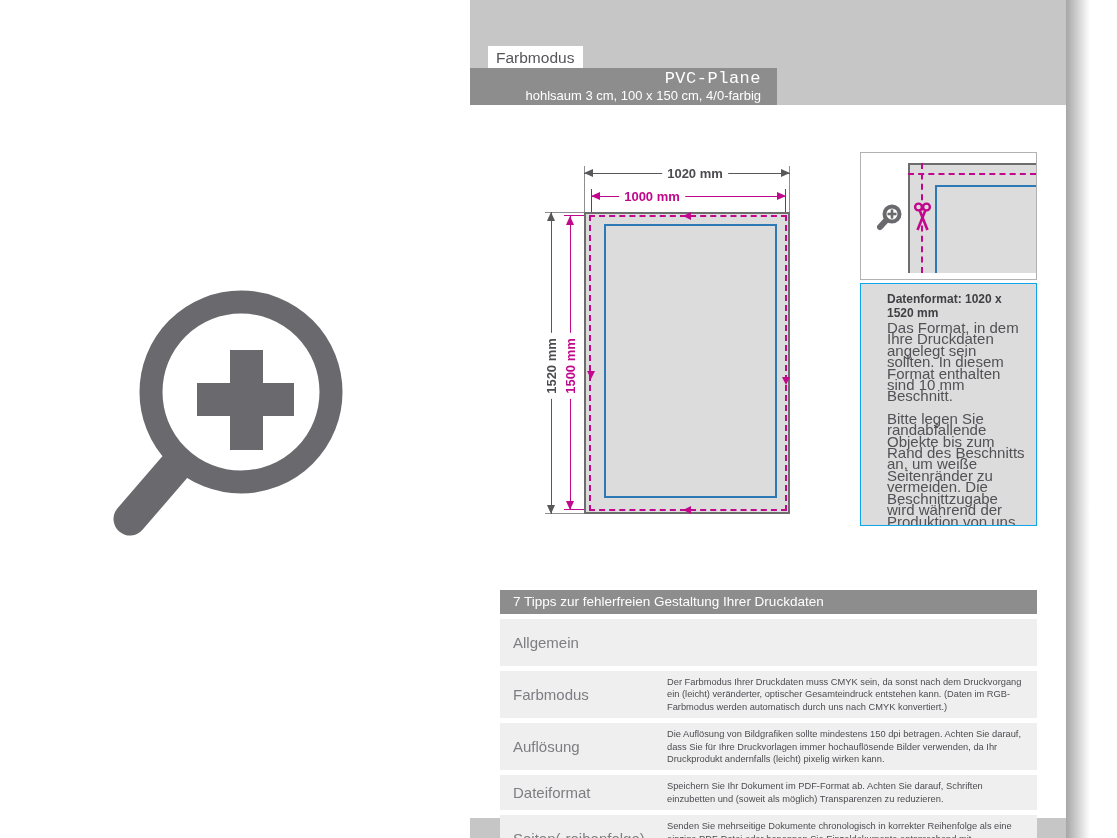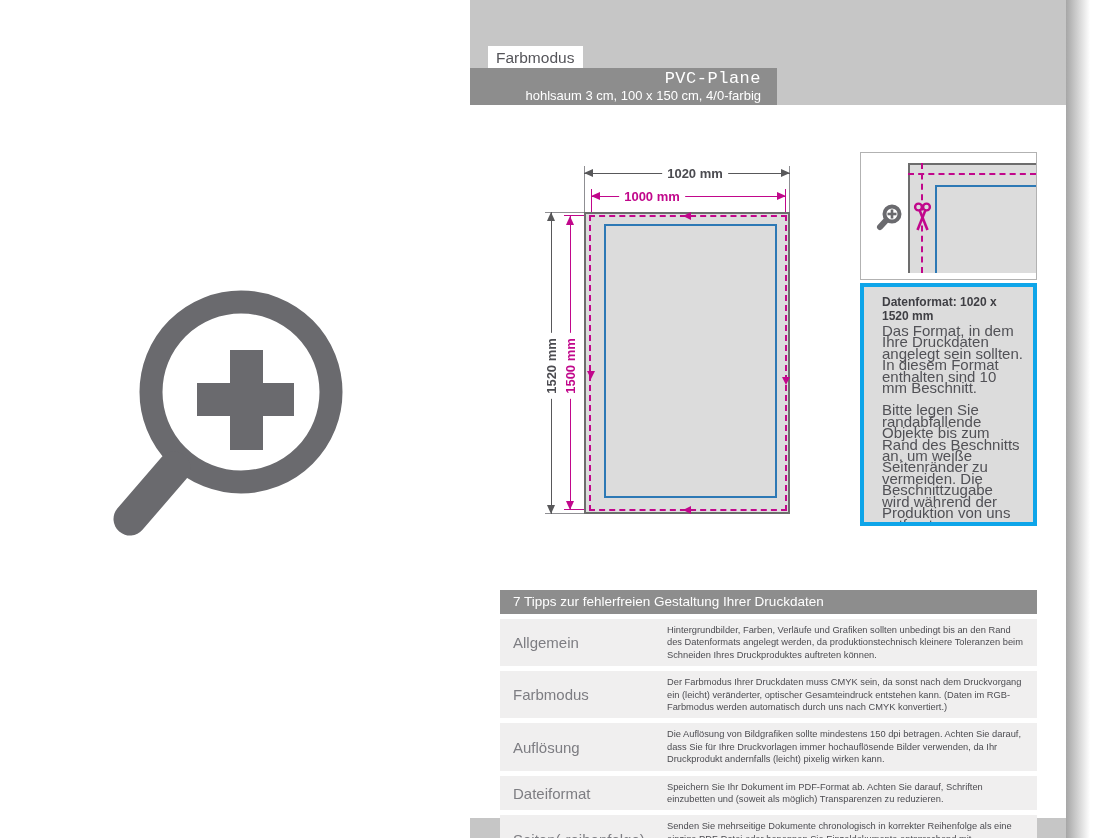--- a/index.html
+++ b/index.html
@@ -39,21 +39,21 @@
   .detail-box{left:860px;top:152px;width:177px;height:128px;background:#ffffff;border:1px solid #b2b2b2;}
   .db-sheet{position:absolute;left:47px;top:10px;right:0;bottom:6px;background:#dcdcdc;
             border-top:2px solid #6d6d6d;border-left:2px solid #6d6d6d;}
   .db-mag-v{position:absolute;left:60px;top:10px;bottom:6px;width:0;border-left:2px dashed #c1078b;}
   .db-mag-h{position:absolute;left:47px;right:0;top:20px;height:0;border-top:2px dashed #c1078b;}
   .db-blue{position:absolute;left:74px;top:32px;right:0;bottom:6px;
            border-top:2px solid #2d79b5;border-left:2px solid #2d79b5;}
 
   
   .info-panel{left:860px;top:283px;width:177px;height:243px;background:#dcdcdc;
-              border:4px solid #0ea5e9;padding:8px 9px 6px 18px;overflow:hidden;}
+              border:1px solid #0ea5e9;padding:8px 9px 6px 26px;overflow:hidden;}
   .info-panel h3{margin:0 0 2px 0;font-size:12px;line-height:14px;color:#3f3f44;}
   .info-panel p{margin:0 0 11px 0;font-size:15px;line-height:11.4px;color:#515156;}
   .sec{margin-left:-7px;padding-left:5px;}
   .sec-end{border-left:2px dashed #c1078b;}
   .sec-end h3{color:#c1078b;}
   .sec-safe{border-left:2px solid #2d79b5;}
   .sec-safe h3{color:#2d79b5;}
 
   
   .tips{left:500px;top:590px;width:537px;}
@@ -149,23 +149,20 @@
     <h3>Sicherheitsabstand: 60 mm</h3>
 
   </div>
 </div>
 
 <div class="abs tips">
   <div class="tips-header">7 Tipps zur fehlerfreien Gestaltung Ihrer Druckdaten</div>
 
   <div class="tip-row" style="min-height:47px;">
     <div class="tip-label">Allgemein</div>
-    <div class="tip-text">
-        <span>Hintergrundbilder, Farben, Verläufe und Grafiken sollten unbedingt bis an den Rand des Datenformats angelegt werden, da produktionstechnisch kleinere Toleranzen beim Schneiden Ihres Druckproduktes auftreten können.</span>
-      </div>
   </div>
   <div class="tip-row" style="min-height:38px;">
     <div class="tip-label">Farbmodus</div>
     <div class="tip-text">
         <span>Der Farbmodus Ihrer Druckdaten muss CMYK sein, da sonst nach dem Druckvorgang ein (leicht) veränderter, optischer Gesamteindruck entstehen kann. (Daten im RGB-Farbmodus werden automatisch durch uns nach CMYK konvertiert.)</span>
       </div>
   </div>
   <div class="tip-row" style="min-height:38px;">
     <div class="tip-label">Auflösung</div>
     <div class="tip-text">

